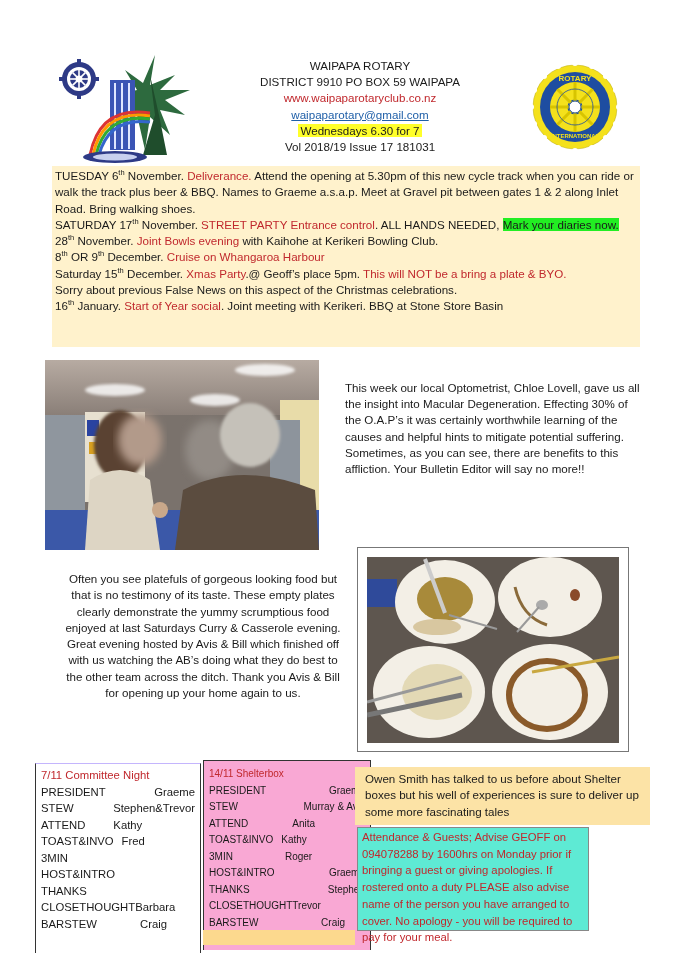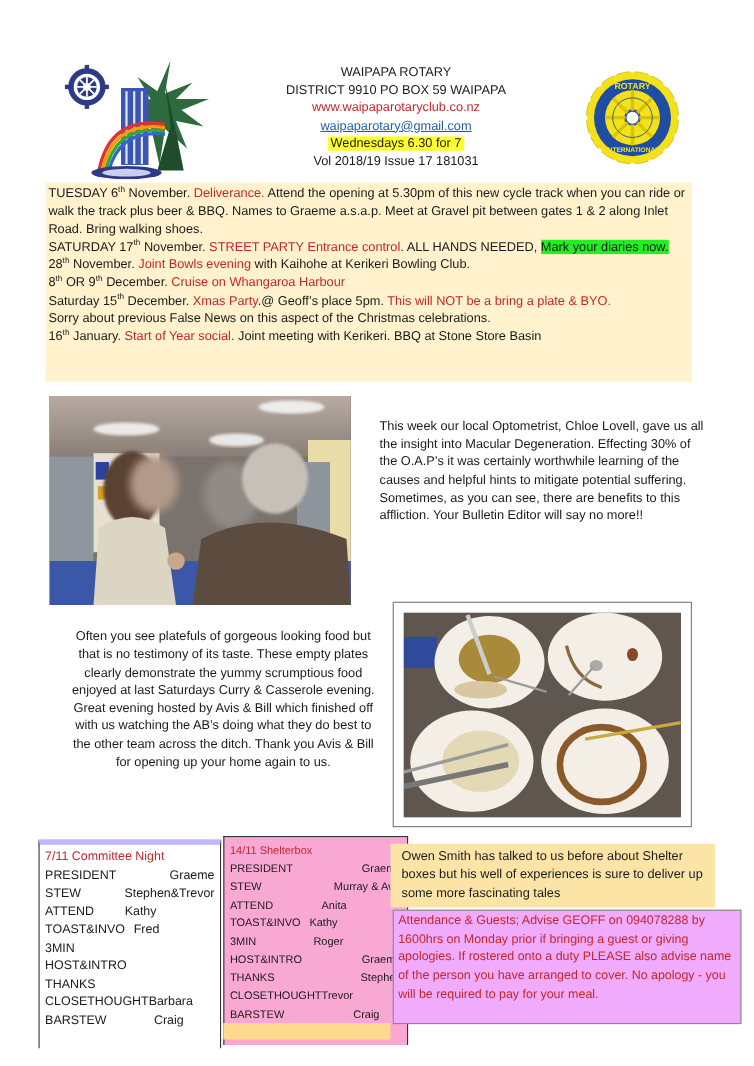--- a/index.html
+++ b/index.html
@@ -10,41 +10,41 @@
   .abs { position: absolute; }
   
   .logo-left { left: 55px; top: 55px; width: 150px; height: 108px; }
   .logo-right { left: 530px; top: 57px; width: 90px; height: 100px; text-align: right; }
   .header { left: 230px; top: 58px; width: 260px; text-align: center; font-size: 11.6px; line-height: 16.2px; }
   .header .red { color: #c0282d; }
   .header .link { color: #1f5fa8; text-decoration: underline; cursor: pointer; }
   .header .hl { background: #ffff2a; padding: 0 2px; text-align: center; }
   
   .events {
-    left: 41px; top: 166px; width: 588px; height: 181px; background: #fff2cc;
+    left: 52px; top: 166px; width: 588px; height: 181px; background: #fff2cc;
     font-size: 11.6px; line-height: 16.3px; padding: 2px 3px; box-sizing: border-box;
   }
   .events .red { color: #c0282d; }
   .events .green { background: #22ee22; color: #1a1a1a; }
   .events sup { font-size: 7.5px; line-height: 0; }
   
   .photo1 { left: 45px; top: 360px; width: 274px; height: 190px; overflow: hidden; background: #6d6660; }
   .talk { left: 345px; top: 380px; width: 300px; font-size: 11.6px; line-height: 16.2px; }
   
   .photo2frame { left: 357px; top: 547px; width: 272px; height: 205px; border: 1px solid #777; background: #fff; box-sizing: border-box; }
   .photo2 { position: absolute; left: 9px; top: 9px; width: 252px; height: 186px; background: #5f5851; overflow: hidden; }
   .plates-text { left: 63px; top: 571px; width: 280px; font-size: 11.6px; line-height: 16.3px; text-align: center; }
   
-  .roster1 { left: 35px; top: 763px; width: 166px; height: 190px; border-left: 1px solid #333; border-right: 1px solid #333; border-top: 5px solid #c4b5fd; box-sizing: border-box; padding: 3px 5px; font-size: 11.3px; line-height: 16.5px; background: #fff; }
+  .roster1 { left: 35px; top: 763px; width: 166px; height: 190px; border-left: 1px solid #333; border-right: 1px solid #333; border-top: 1px solid #c4b5fd; box-sizing: border-box; padding: 3px 5px; font-size: 11.3px; line-height: 16.5px; background: #fff; }
   .roster2 { left: 203px; top: 760px; width: 168px; height: 190px; background: #f9a8d4; border-left: 1px solid #333; border-right: 1px solid #333; border-top: 1px solid #333; box-sizing: border-box; padding: 5px 5px; font-size: 10px; line-height: 16.5px; }
   .roster-title { color: #c0282d; }
   .roster-row { display: flex; justify-content: space-between; white-space: nowrap; }
   .roster-row .name { text-align: center; }
   .owen { left: 355px; top: 767px; width: 295px; height: 58px; background: #fce3a6; font-size: 11.6px; line-height: 16.3px; padding: 4px 0 0 10px; box-sizing: border-box; }
-  .attend { left: 357px; top: 827px; width: 317px; height: 104px; border: 1px solid #888; background: #f0abfc; box-sizing: border-box; padding: 1px 4px; color: #c0282d; font-size: 11.3px; line-height: 16.7px; }
+  .attend { left: 357px; top: 827px; width: 232px; height: 104px; border: 1px solid #888; background: #5eead4; box-sizing: border-box; padding: 1px 4px; color: #c0282d; font-size: 11.3px; line-height: 16.7px; }
   .bottom-strip { left: 203px; top: 930px; width: 152px; height: 15px; background: #fcd98e; }
   svg { display: block; }
 </style>
 </head>
 <body>
 
 <div class="abs logo-left">
   <svg width="150" height="108" viewBox="0 0 150 108">
 
     <g transform="translate(24,24)">

